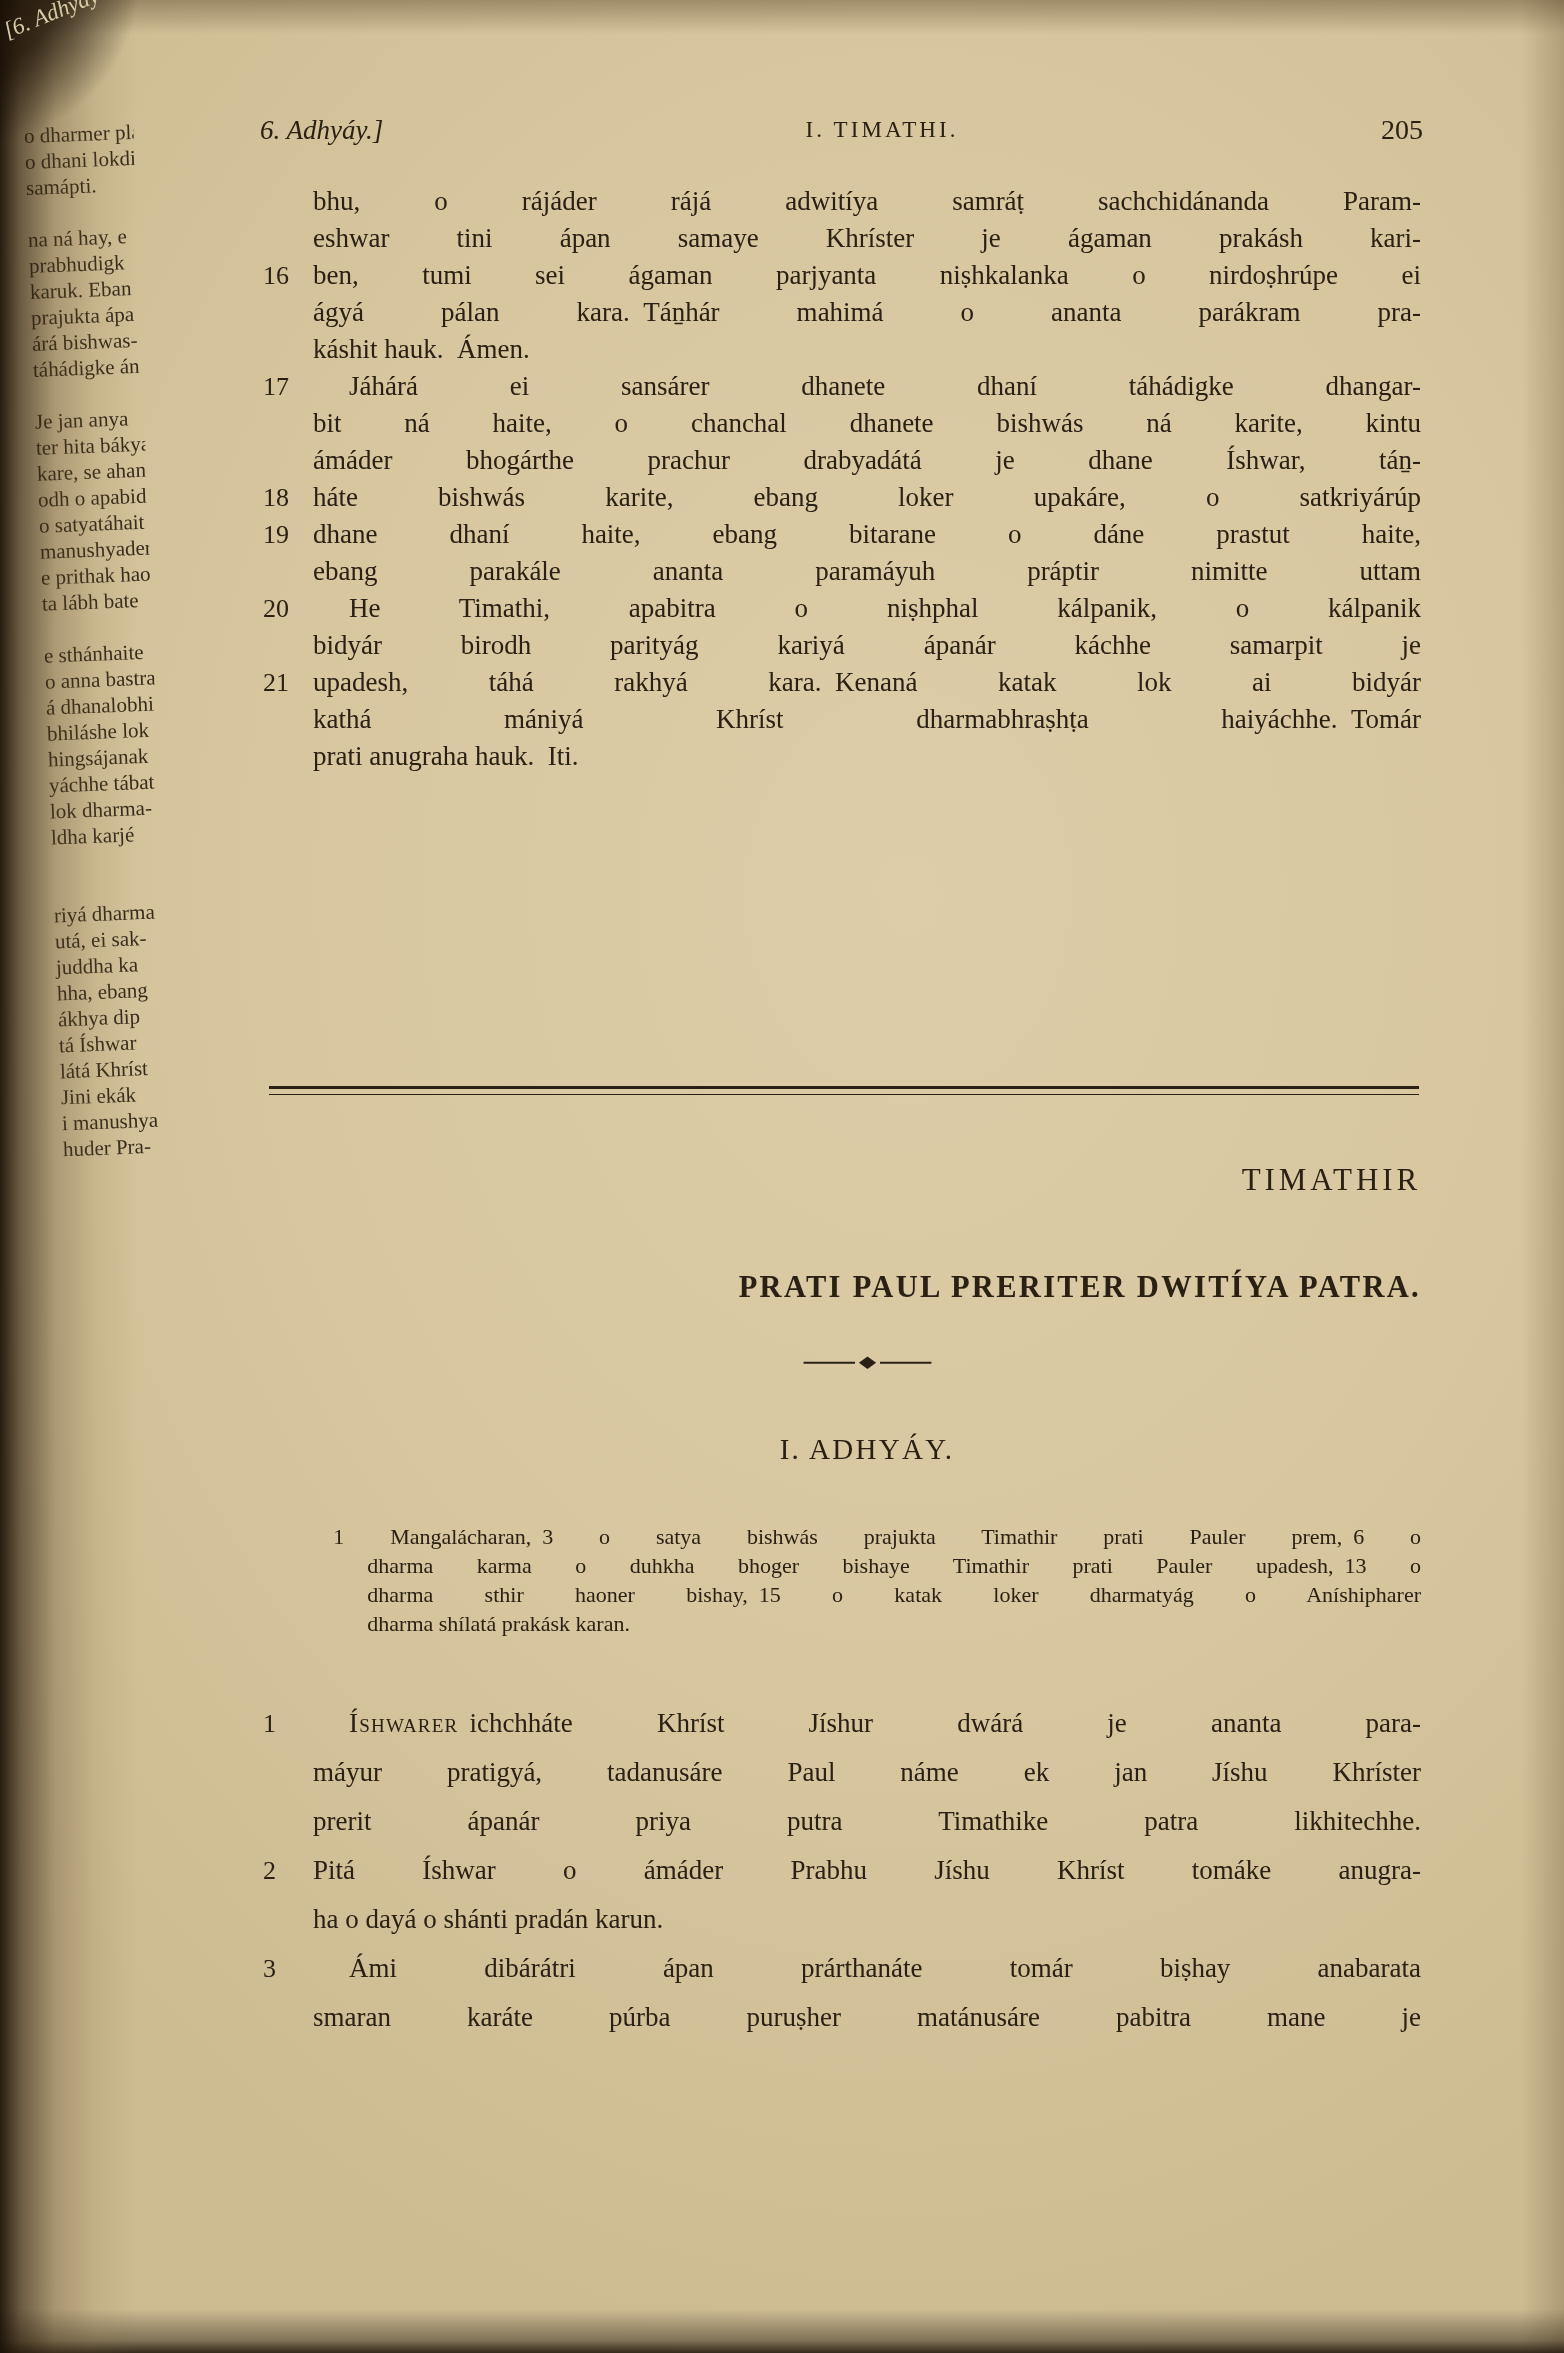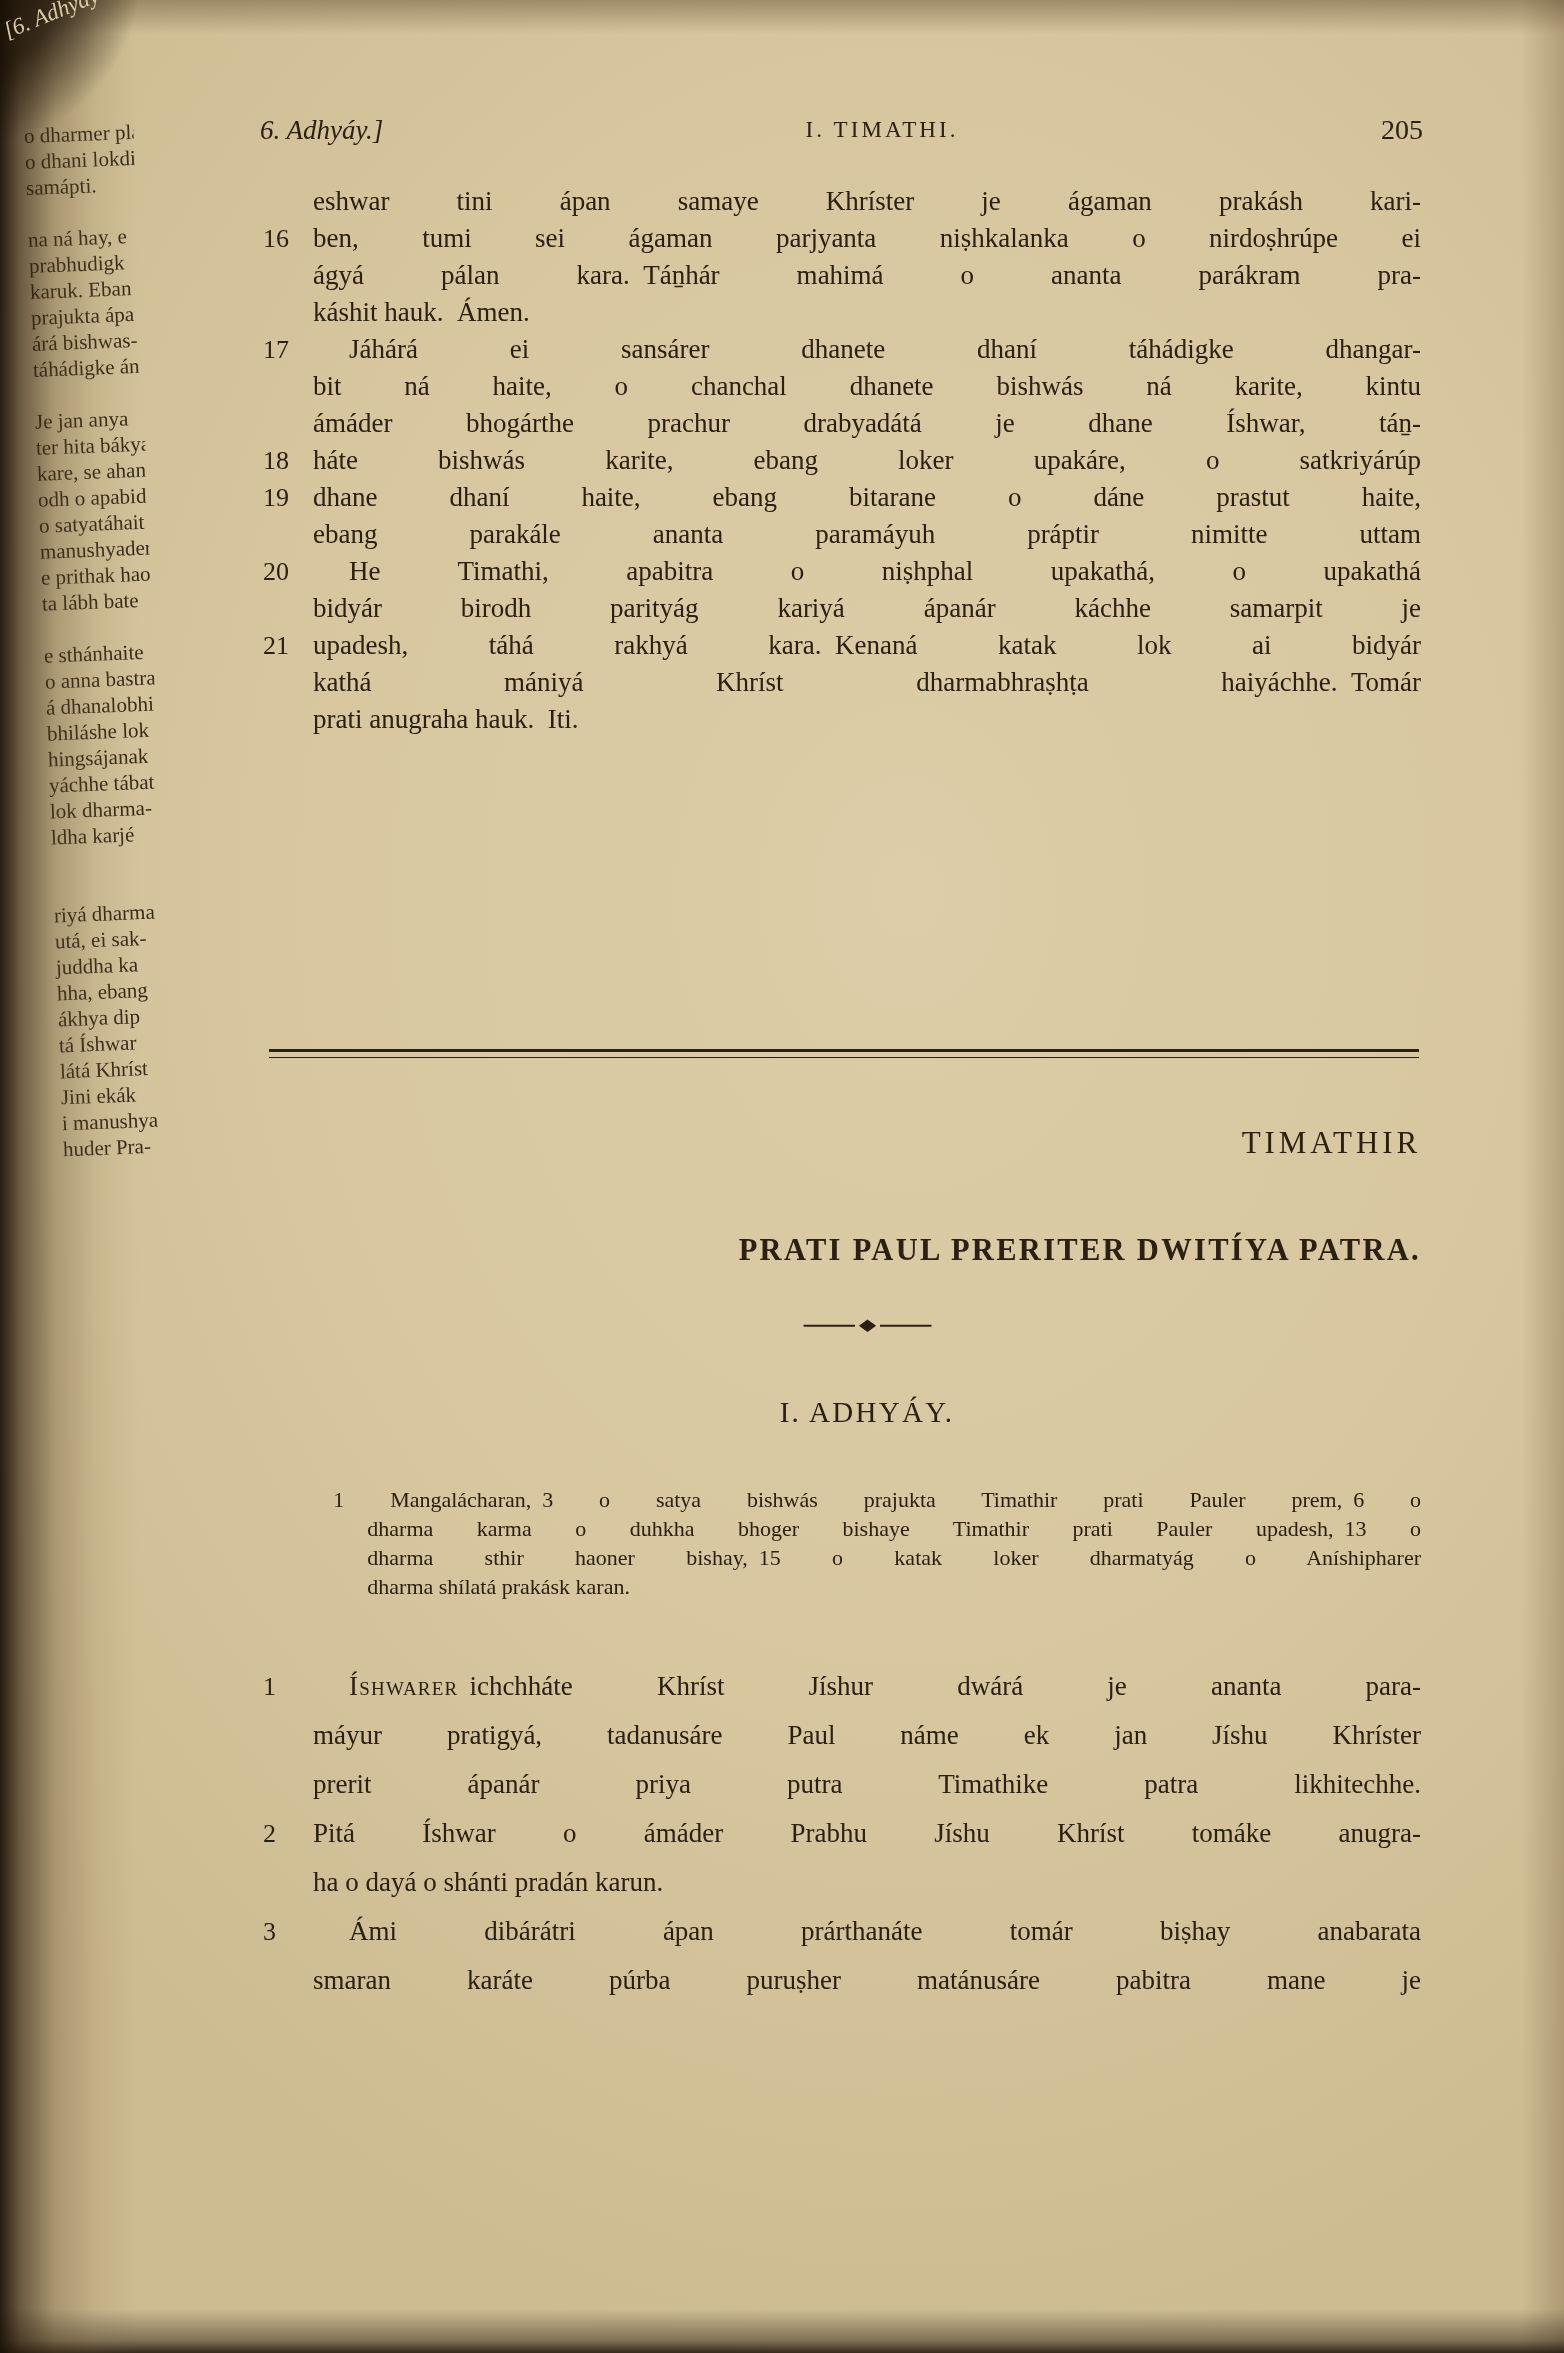--- a/index.html
+++ b/index.html
@@ -151,20 +151,21 @@
   <header class="running-head">
     <span class="rh-left">6. Adhyáy.]</span>
     <span class="rh-center">I. TIMATHI.</span>
     <span class="rh-right">205</span>
   </header>
 
   <main class="content">
 
     <section class="verses v1">
 
+        <div class="vline"><span class="vnum"></span><span>bhu, o rájáder rájá adwitíya samráṭ sachchidánanda Param-</span></div>
 
         <div class="vline"><span class="vnum"></span><span>eshwar tini ápan samaye Khríster je ágaman prakásh kari-</span></div>
 
         <div class="vline"><span class="vnum">16</span><span>ben, tumi sei ágaman parjyanta niṣhkalanka o nirdoṣhrúpe ei</span></div>
 
         <div class="vline"><span class="vnum"></span><span>ágyá pálan kara. Táṉhár mahimá o ananta parákram pra-</span></div>
 
         <div class="vline end"><span class="vnum"></span><span>káshit hauk. Ámen.</span></div>
 
         <div class="vline ind"><span class="vnum">17</span><span>Jáhárá ei sansárer dhanete dhaní táhádigke dhangar-</span></div>
@@ -173,21 +174,21 @@
 
         <div class="vline"><span class="vnum"></span><span>ámáder bhogárthe prachur drabyadátá je dhane Íshwar, táṉ-</span></div>
 
         <div class="vline"><span class="vnum">18</span><span>háte bishwás karite, ebang loker upakáre, o satkriyárúp</span></div>
 
         <div class="vline"><span class="vnum">19</span><span>dhane dhaní haite, ebang bitarane o dáne prastut haite,</span></div>
 
         <div class="vline"><span class="vnum"></span><span>ebang parakále ananta paramáyuh práptir nimitte uttam</span></div>
 
 
-        <div class="vline ind"><span class="vnum">20</span><span>He Timathi, apabitra o niṣhphal upakathá, o upakathá</span></div>
+        <div class="vline ind"><span class="vnum">20</span><span>He Timathi, apabitra o niṣhphal kálpanik, o kálpanik</span></div>
 
         <div class="vline"><span class="vnum"></span><span>bidyár birodh parityág kariyá ápanár káchhe samarpit je</span></div>
 
         <div class="vline"><span class="vnum">21</span><span>upadesh, táhá rakhyá kara. Kenaná katak lok ai bidyár</span></div>
 
         <div class="vline"><span class="vnum"></span><span>kathá mániyá Khríst dharmabhraṣhṭa haiyáchhe. Tomár</span></div>
 
         <div class="vline end"><span class="vnum"></span><span>prati anugraha hauk. Iti.</span></div>
 
     </section>

